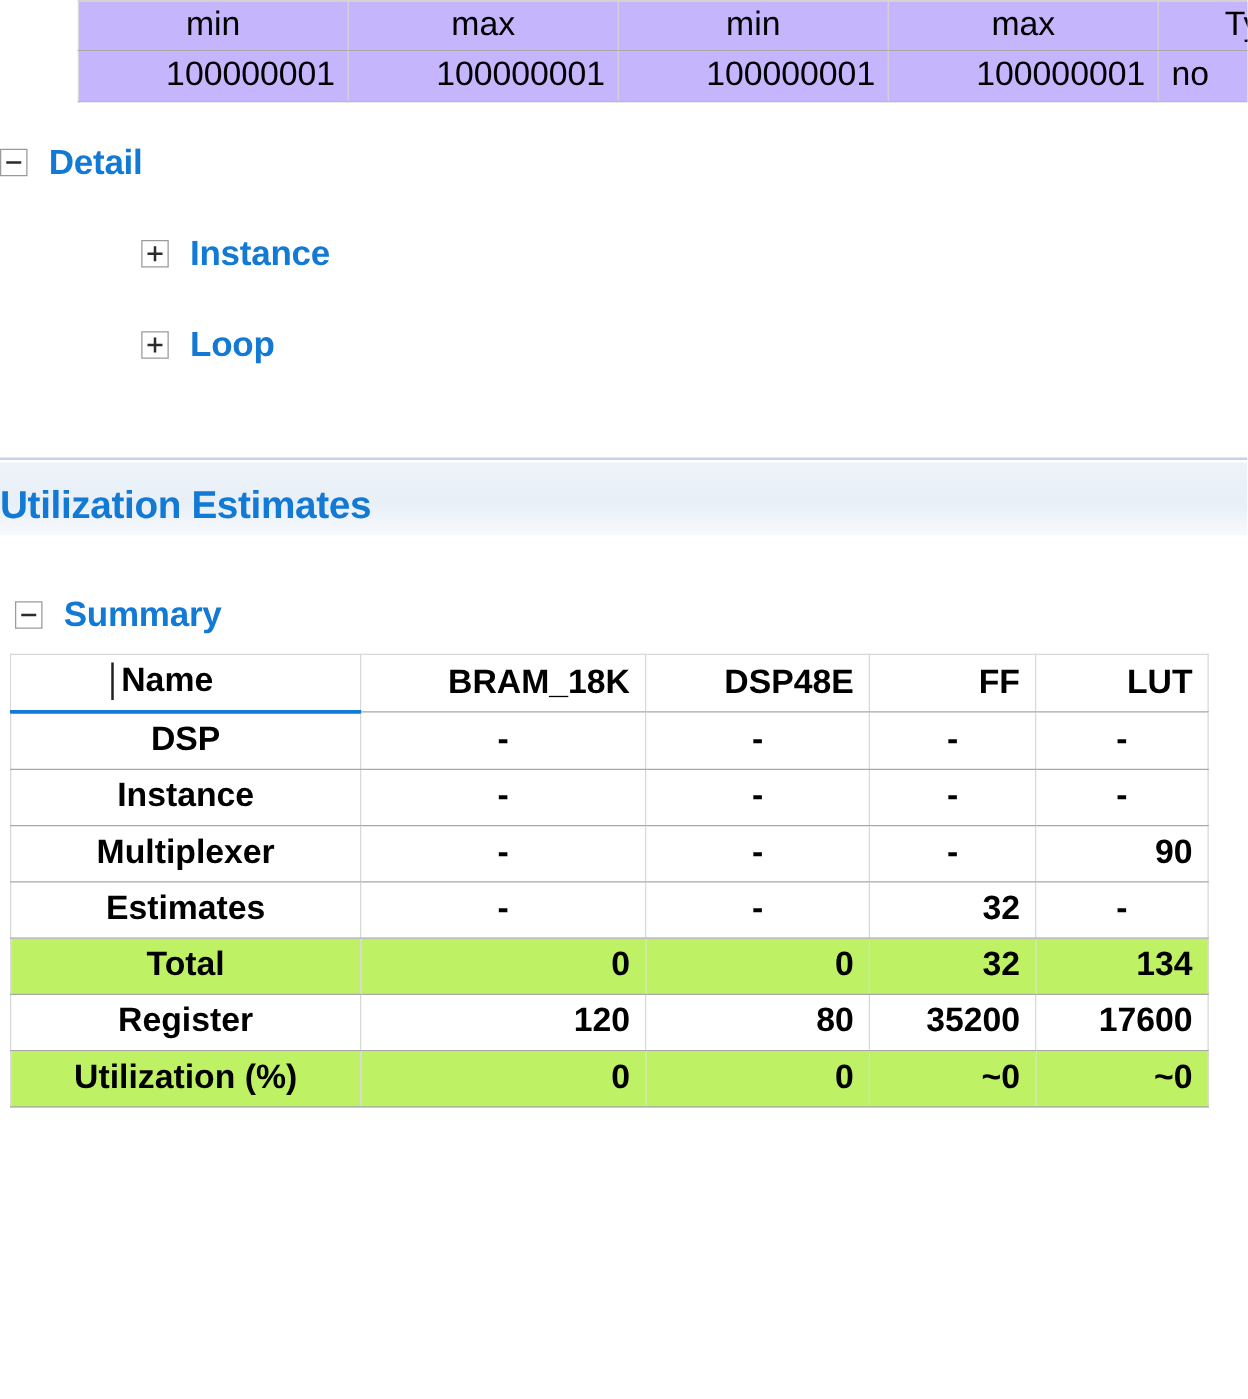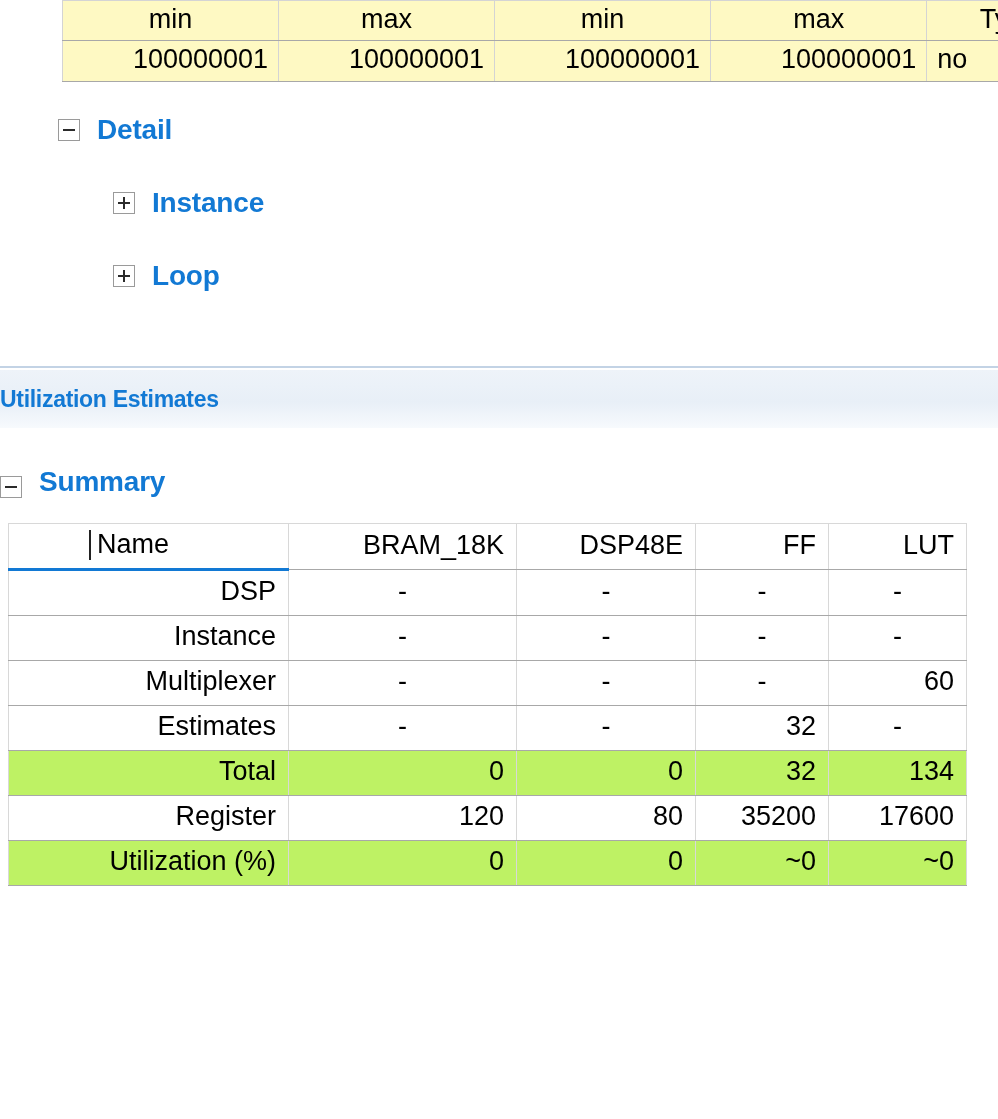--- a/index.html
+++ b/index.html
@@ -30,42 +30,42 @@
     table-layout: fixed;
     font-size: 27px;
     line-height: 1.05;
   }
   table.rpt td, table.rpt th {
     border: 1px solid #d4d4d4;
     border-bottom: 1px solid #a8a8a8;
     padding: 4px 10px 7px 10px;
     font-weight: normal;
     white-space: nowrap;
-    background: #fef9c3;
+    background: #c4b5fd;
   }
   table.rpt th {
     text-align: center;
   }
   .top-table td { text-align: right; }
   .top-table td.lft { text-align: left; }
 
   
   .tree {
     position: absolute;
     left: 0;
     top: 112px;
     width: 998px;
   }
   .tree-row {
     display: flex;
     align-items: center;
     height: 36px;
     margin-bottom: 37px;
   }
-  .tree-row.lvl1 { padding-left: 58px; }
+  .tree-row.lvl1 { }
   .tree-row.lvl2 { padding-left: 113px; }
   .toggle-box {
     width: 22px;
     height: 22px;
     border: 1px solid #9a9a9a;
     background: #ffffff;
     position: relative;
     flex: 0 0 auto;
     box-sizing: border-box;
   }
@@ -109,32 +109,33 @@
     left: 0;
     top: 370px;
     width: 998px;
     height: 58px;
     background: linear-gradient(to bottom, #eef3f9 0%, #e8eff7 55%, #f7fafd 100%);
   }
   .banner-title {
     position: absolute;
     left: 0px;
     top: 386px;
-    font-size: 23px;
+    font-size: 31px;
     font-weight: bold;
     color: #1279d4;
     letter-spacing: -0.3px;
   }
 
   .summary-head {
     position: absolute;
     left: 0;
-    top: 466px;
+    top: 476px;
     display: flex;
-    align-items: flex-end;
+    align-items: center;
+    padding-left: 12px;
   }
   .summary-head .tree-label { font-size: 28px; }
 
   
   .summary-wrap {
     position: absolute;
     left: 8px;
     top: 523px;
     width: 960px;
   }
@@ -144,42 +145,42 @@
     width: 958px;
     font-size: 27px;
   }
   table.summary th,
   table.summary td {
     border-left: 1px solid #d8d8d8;
     border-right: 1px solid #d8d8d8;
     border-top: 1px solid #d8d8d8;
     border-bottom: 1px solid #a8a8a8;
     padding: 5px 12px 8px 12px;
-    font-weight: normal;
+    font-weight: bold;
     white-space: nowrap;
     height: 38px;
     box-sizing: border-box;
     background: #ffffff;
   }
   table.summary th { text-align: right; }
   table.summary th.name-col {
     text-align: left;
     border-bottom: 3px solid #1279d4;
     position: relative;
     padding-left: 88px;
   }
   table.summary th.name-col .caret {
     position: absolute;
     left: 80px;
     top: 6px;
     width: 2px;
     height: 30px;
     background: #222222;
   }
-  table.summary td.rname { text-align: right; }
+  table.summary td.rname { text-align: center; }
   table.summary td.val   { text-align: right; }
   table.summary td.dash  { text-align: center; }
   table.summary tr.shaded td { background: #bef264; }
 </style>
 </head>
 <body>
 
 <div class="top-table-wrap">
   <table class="rpt top-table">
     <thead>
@@ -265,21 +266,21 @@
           <td class="dash">-</td>
           <td class="dash">-</td>
           <td class="dash">-</td>
           <td class="dash">-</td>
         </tr>
         <tr>
           <td class="rname">Multiplexer</td>
           <td class="dash">-</td>
           <td class="dash">-</td>
           <td class="dash">-</td>
-          <td class="val">60</td>
+          <td class="val">90</td>
         </tr>
         <tr>
           <td class="rname">Estimates</td>
           <td class="dash">-</td>
           <td class="dash">-</td>
           <td class="val">32</td>
           <td class="dash">-</td>
         </tr>
         <tr class="shaded">
           <td class="rname">Total</td>

